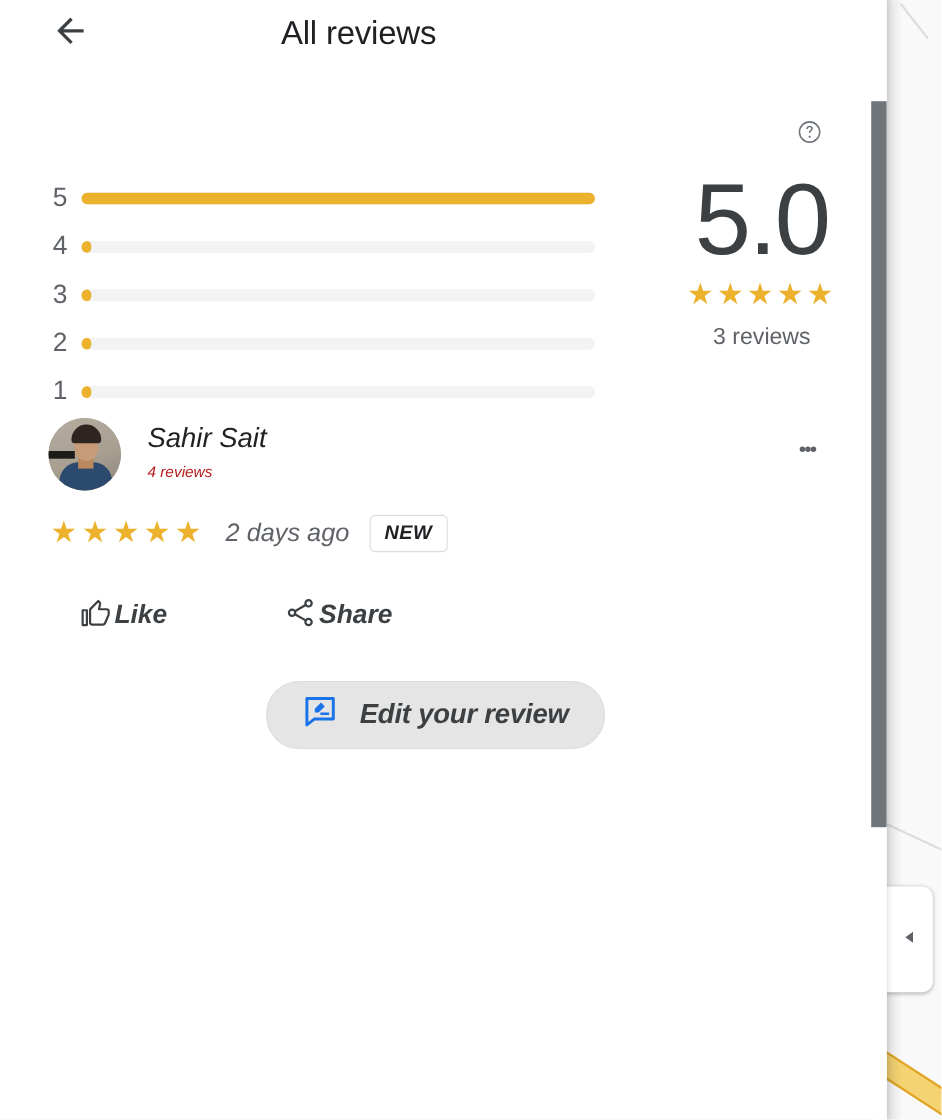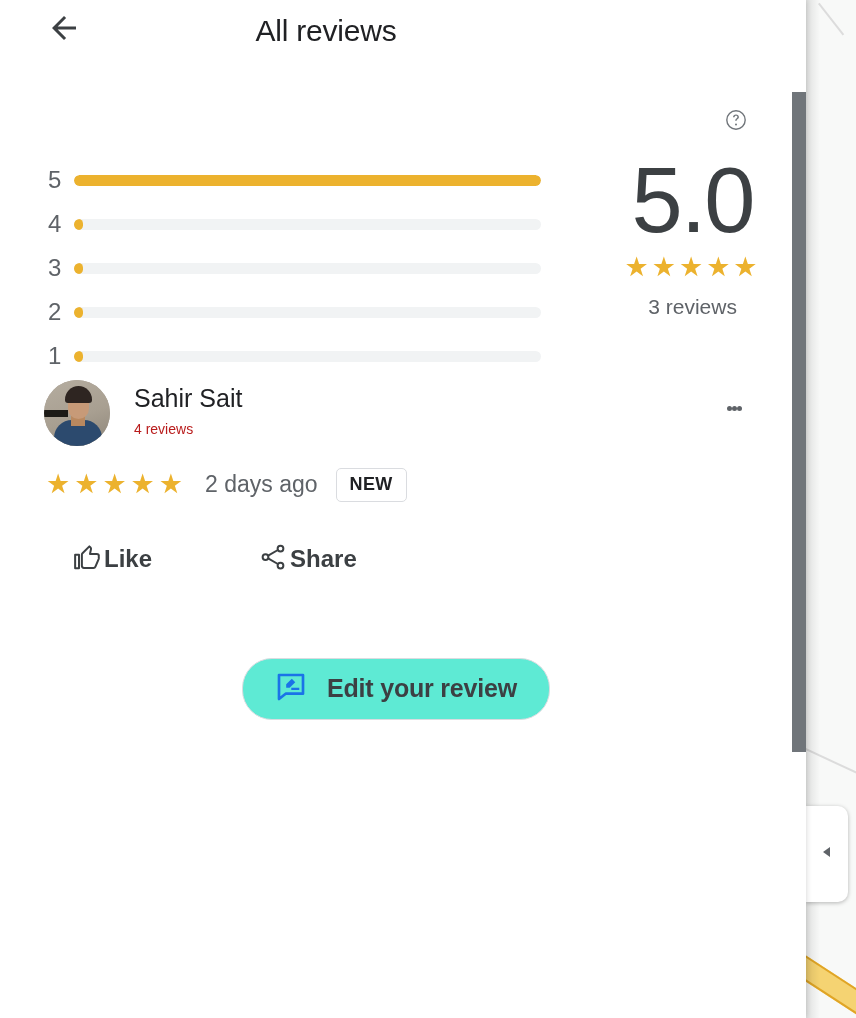--- a/index.html
+++ b/index.html
@@ -177,20 +177,21 @@
     margin-top: 14px;
     font-size: 21px;
     color: #5f6368;
   }
 
   
   #review {
     position: absolute;
     top: 380px; left: 0;
     width: 792px;
+    font-style: italic;
   }
   #review-head {
     display: flex;
     align-items: center;
     padding-left: 44px;
     position: relative;
   }
   #avatar {
     width: 66px; height: 66px;
     border-radius: 50%;
@@ -325,23 +326,22 @@
     justify-content: center;
     margin-top: 42px;
   }
   #edit-review-button {
     display: flex;
     align-items: center;
     border: 1px solid #dadce0;
     border-radius: 30px;
     height: 60px;
     padding: 0 32px;
-    background: #5eead4;
-    cursor: pointer;
-    margin-top: 40px;
+    background: #e5e5e5;
+    cursor: pointer;
   }
   #edit-review-button .e-label {
     margin-left: 20px;
     font-size: 25px;
     color: #3c4043;
     font-weight: bold;
     letter-spacing: -0.2px;
   }
 </style>
 </head>

